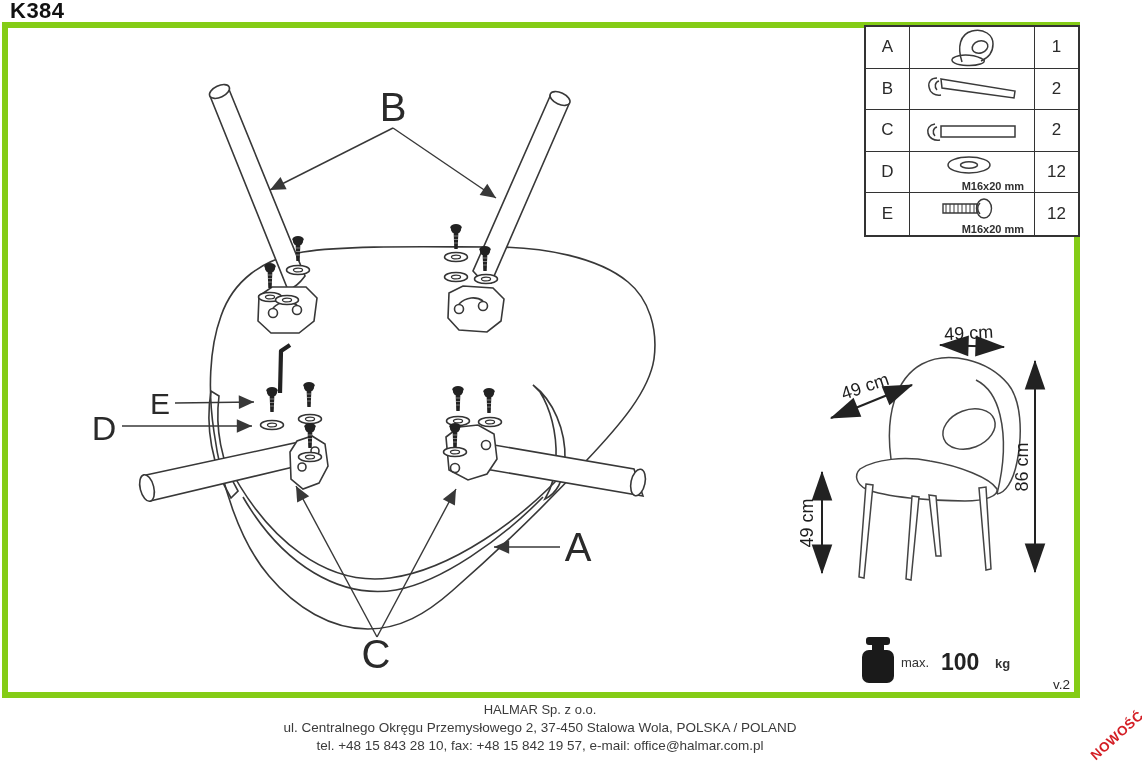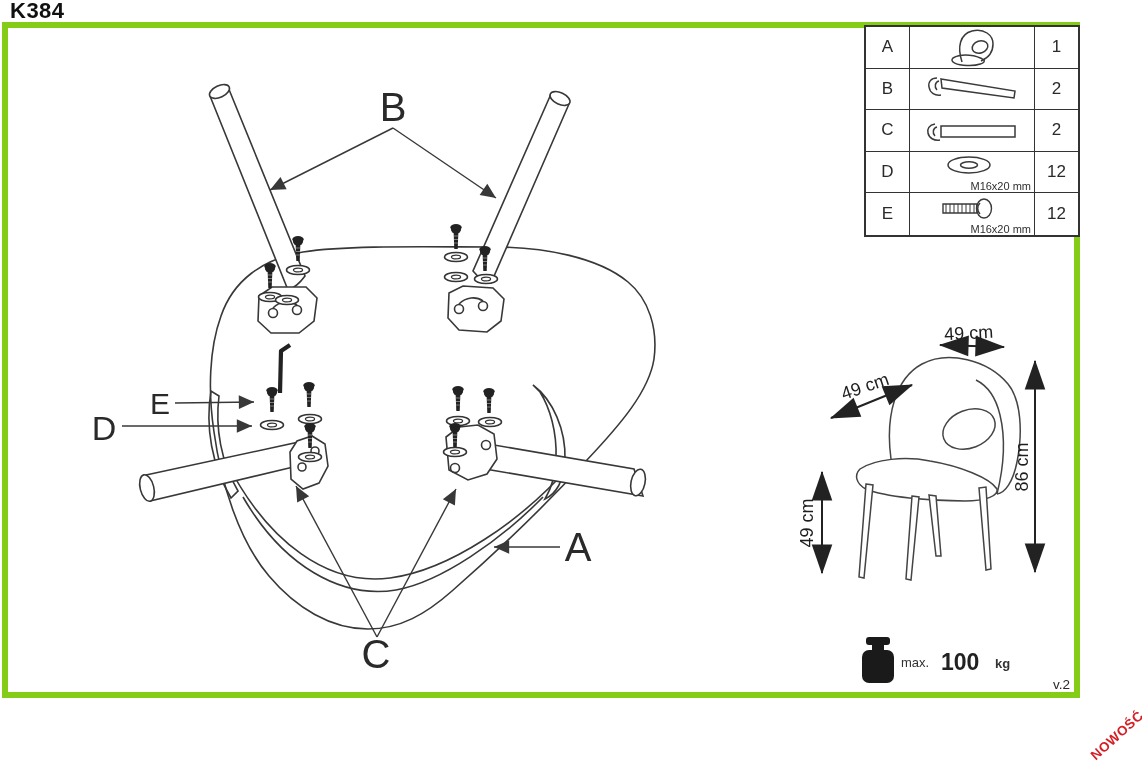--- a/index.html
+++ b/index.html
@@ -13,21 +13,21 @@
 
   
   .parts-table{position:absolute;left:864px;top:25px;width:216px;
                border:2px solid #333;box-sizing:border-box;background:#fff;
                display:grid;grid-template-columns:44px 124px 44px;grid-auto-rows:41.5px;}
   .pt-cell{border-bottom:1.5px solid #333;display:flex;align-items:center;justify-content:center;
            position:relative;box-sizing:border-box;}
   .pt-letter{border-right:1.5px solid #333;font-size:17px;color:#2a2a2a;}
   .pt-qty{border-left:1.5px solid #333;font-size:17px;color:#2a2a2a;}
   .pt-last{border-bottom:none;}
-  .pt-spec{position:absolute;right:3px;bottom:0px;font-size:11px;color:#2f2f2f;line-height:12px;}
+  .pt-spec{position:absolute;right:10px;bottom:0px;font-size:11px;color:#2f2f2f;line-height:12px;font-weight:bold;}
 
   
   .footer{position:absolute;left:0;top:701px;width:1080px;text-align:center;color:#3b3b3b;}
   .footer div{line-height:18px;}
   .f1{font-size:13px;}
   .f2{font-size:13.5px;}
   .f3{font-size:13.5px;}
 
   .version{position:absolute;right:4px;bottom:0px;font-size:13.5px;color:#2a2a2a;}
   .new-badge{position:absolute;left:1082px;top:728px;width:70px;text-align:center;
@@ -266,16 +266,21 @@
           <path d="M 29,10 V 19 M 33,10 V 19 M 37,10 V 19 M 41,10 V 19 M 45,10 V 19 M 49,10 V 19 M 53,10 V 19 M 57,10 V 19" stroke-width="1"></path>
           <ellipse cx="67" cy="14.5" rx="7.5" ry="9.5"></ellipse>
           <path d="M 63,9 C 60,12 60,17 63,20"></path>
         </g>
       </svg>
       <span class="pt-spec">M16x20 mm</span>
     </div>
     <div class="pt-cell pt-qty pt-last">12</div>
   </div>
 
+  <div class="footer">
+    <div class="f1">HALMAR Sp. z o.o.</div>
+    <div class="f2">ul. Centralnego Okręgu Przemysłowego 2, 37-450 Stalowa Wola, POLSKA / POLAND</div>
+    <div class="f3">tel. +48 15 843 28 10, fax: +48 15 842 19 57, e-mail: office@halmar.com.pl</div>
+  </div>
 
   <div class="new-badge" style="color: rgb(212, 31, 38);">NOWOŚĆ</div>
 
 </div>
 
 </body></html>

